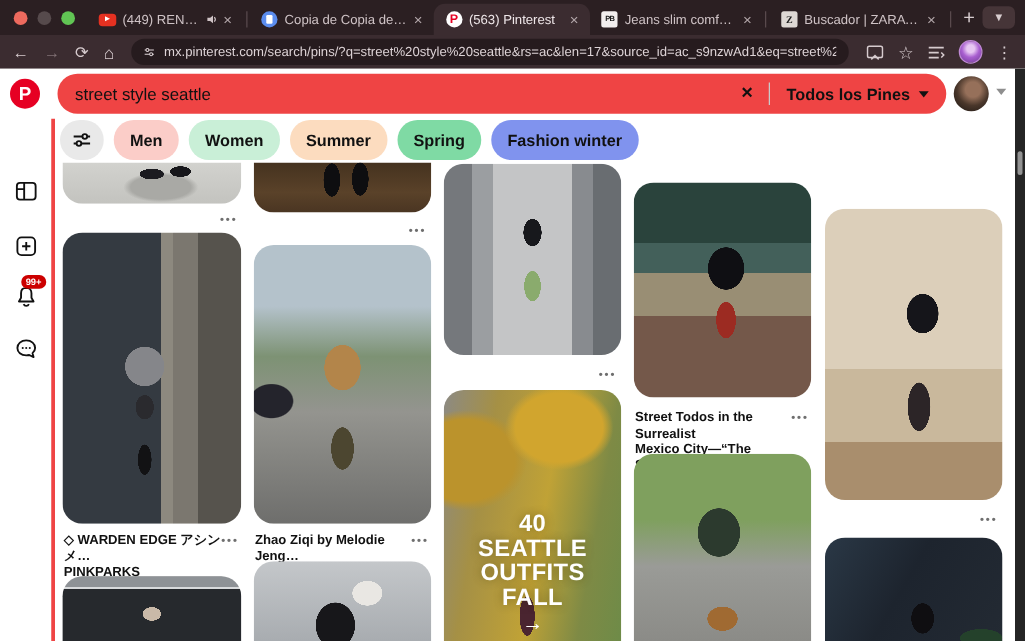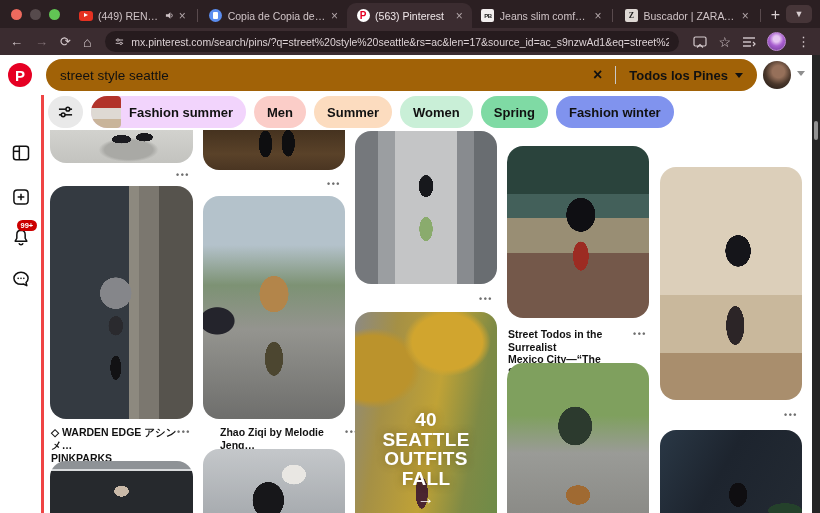--- a/index.html
+++ b/index.html
@@ -45,21 +45,21 @@
   .tbricons{display:flex;align-items:center;gap:11px;flex:none;}
   .avatar-sm{width:17px;height:17px;border-radius:50%;
              background:radial-gradient(circle at 50% 35%,#e7c7f2 0 22%,#a95fd0 50%,#6d3a92 100%);
              border:1.5px solid #c08ad6;}
 
   
   .pinterest{position:absolute;top:55px;left:0;right:0;bottom:0;background:#fff;}
   .p-logo{position:absolute;left:8px;top:8px;width:24px;height:24px;border-radius:50%;background:#e60023;
           color:#fff;display:flex;align-items:center;justify-content:center;font-weight:700;font-size:15px;}
   .p-logo::before{content:"P";}
-  .searchbar{position:absolute;left:46px;top:4px;width:711px;height:32px;background:#a16207;
+  .searchbar{position:absolute;left:46px;top:4px;width:711px;height:32px;background:#ef4444;
              border-radius:16px;display:flex;align-items:center;padding:0 14px;box-sizing:border-box;}
   .search-val{font-size:13.5px;color:#111;}
   .clearx{margin-left:auto;color:#111;font-size:16px;font-weight:700;line-height:1;}
   .sdiv{width:1px;height:18px;background:#c9c9c9;margin:0 13px;}
   .scope{font-size:13px;font-weight:700;color:#111;}
   .chev{width:0;height:0;border-left:4px solid transparent;border-right:4px solid transparent;
         border-top:5px solid #111;margin-left:7px;}
   .avatar-h{position:absolute;left:763px;top:6px;width:28px;height:28px;border-radius:50%;
             background:radial-gradient(circle at 55% 38%,#96705a 0 26%,#4a372b 55%,#181310 100%);}
   .hchev{position:absolute;left:797px;top:16px;width:0;height:0;border-left:4px solid transparent;
@@ -288,32 +288,28 @@
 
     <div class="chiprow">
       <div class="chip chip-ic">
         <svg width="15" height="14" viewBox="0 0 16 14">
           <line x1="1" y1="4" x2="15" y2="4" stroke="#111" stroke-width="1.6"></line>
           <circle cx="10.5" cy="4" r="2" fill="#e9e9e9" stroke="#111" stroke-width="1.6"></circle>
           <line x1="1" y1="10" x2="15" y2="10" stroke="#111" stroke-width="1.6"></line>
           <circle cx="5.5" cy="10" r="2" fill="#e9e9e9" stroke="#111" stroke-width="1.6"></circle>
         </svg>
       </div>
-      <div class="chip chip-thumb" style="background-color: rgb(242, 212, 252);">
-        <span class="thumb"></span>
-        <span>Fashion summer</span>
-      </div>
       <div class="chip" style="background-color: rgb(251, 205, 200);">
         <span>Men</span>
         </div>
+      <div class="chip" style="background-color: rgb(201, 239, 215);">
+        <span>Women</span>
+        </div>
       <div class="chip" style="background-color: rgb(252, 220, 191);">
         <span>Summer</span>
-        </div>
-      <div class="chip" style="background-color: rgb(201, 239, 215);">
-        <span>Women</span>
         </div>
       <div class="chip" style="background-color: rgb(127, 218, 164);">
         <span>Spring</span>
         </div>
       <div class="chip" style="background-color: rgb(128, 147, 238);">
         <span>Fashion winter</span>
         </div>
 
     </div>
 
@@ -323,21 +319,21 @@
     <div class="cap" style="left:51px;top:371px;width:142px;">
       <span class="more"></span>
       <span class="t">◇ WARDEN EDGE アシンメ…</span>
       <span class="sub">PINKPARKS</span>
     </div>
     <div class="pin rbot0 ph-window" style="left:50px;top:406px;width:143px;height:52px;"></div>
 
     <div class="pin rtop0 ph-boots" style="left:203px;top:75px;width:142px;height:40px;"></div>
     <span class="more" style="left:327px;top:125px;"></span>
     <div class="pin ph-street" style="left:203px;top:141px;width:142px;height:223px;"></div>
-    <div class="cap" style="left:204px;top:371px;width:141px;margin-left:16px;">
+    <div class="cap" style="left:204px;top:371px;width:141px;">
       <span class="more"></span>
       <span class="t">Zhao Ziqi by Melodie Jeng…</span>
     </div>
     <div class="pin rbot0 ph-news" style="left:203px;top:394px;width:142px;height:64px;"></div>
 
     <div class="pin ph-mall" style="left:355px;top:76px;width:142px;height:153px;"></div>
     <span class="more" style="left:479px;top:240px;"></span>
     <div class="pin rbot0 ph-autumn" style="left:355px;top:257px;width:142px;height:201px;">
       <div class="ovl" style="top:98px;">40
 SEATTLE

